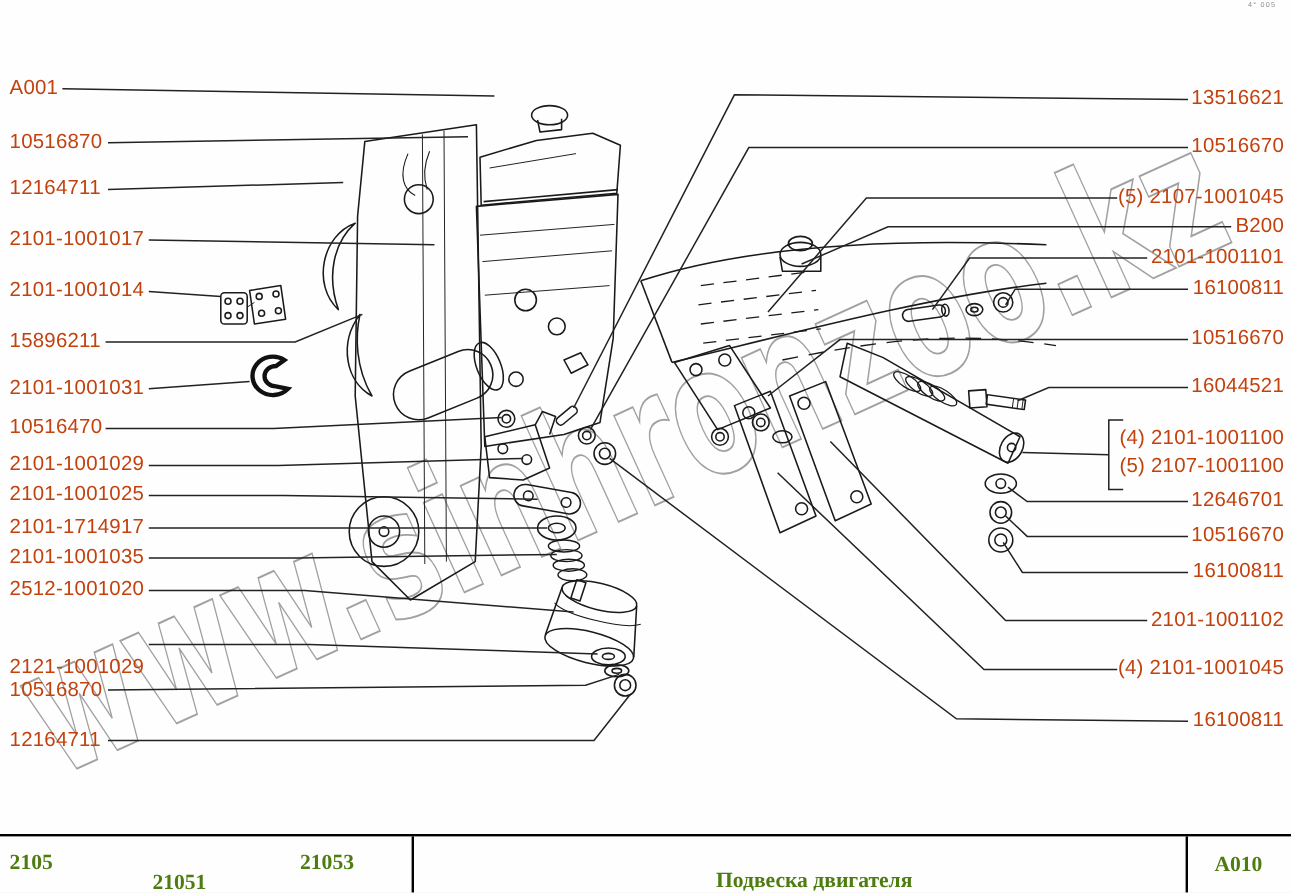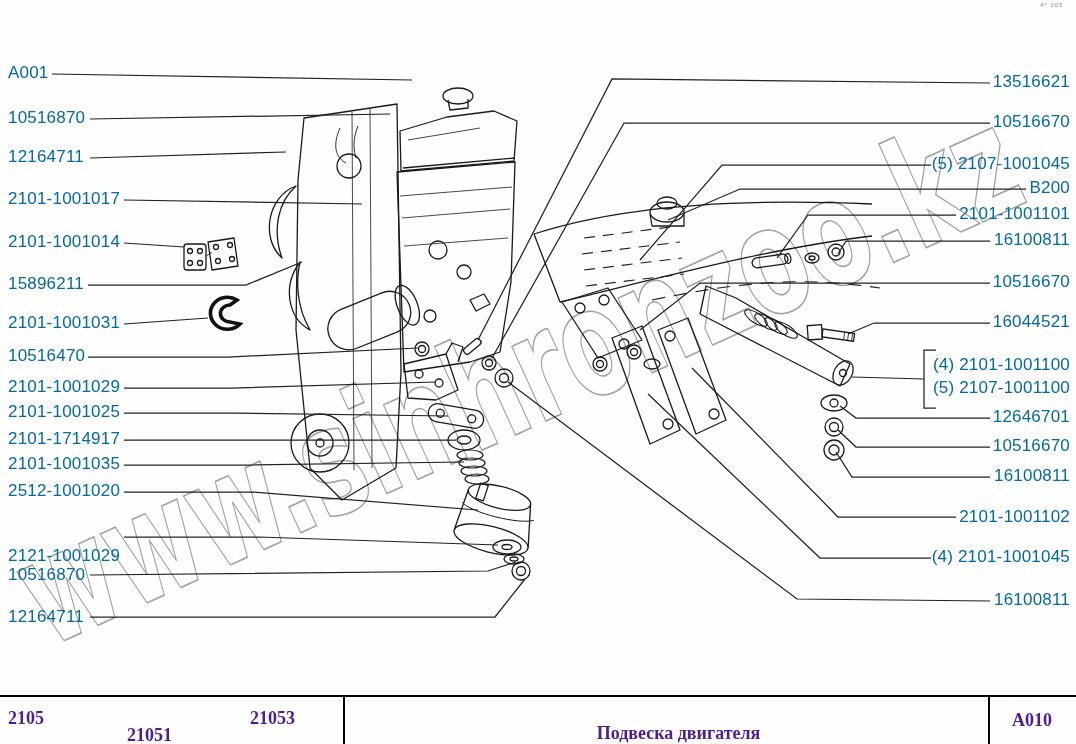--- a/index.html
+++ b/index.html
@@ -2,33 +2,33 @@
 <html><head>
 <meta charset="utf-8">
 <style>
   html,body{margin:0;padding:0;background:#e8e8e8;}
   .page{
     position:relative;width:1076px;height:744px;background:#fefefe;
     font-family:"Liberation Sans",sans-serif;overflow:hidden;
   }
   .drawing{position:absolute;left:0;top:0;}
   .co{
-    position:absolute;font-size:17px;line-height:18px;color:#0369a1;
+    position:absolute;font-size:17px;line-height:18px;color:#c2410c;
     white-space:nowrap;letter-spacing:0.2px;
   }
   .co.l{left:8px;}
   .co.r{right:6px;text-align:left;}
   .corner-mark{
     position:absolute;left:1040px;top:2px;font-size:6px;color:#8f8f8f;
     letter-spacing:1px;line-height:7px;
   }
   .footer{
     position:absolute;left:0;top:695px;width:1076px;height:49px;
     border-top:2px solid #000;display:flex;
-    font-family:"Liberation Serif",serif;font-weight:bold;font-size:18px;color:#4c1d95;
+    font-family:"Liberation Serif",serif;font-weight:bold;font-size:18px;color:#4d7c0f;
     background:#fefefe;box-sizing:border-box;
   }
   .footer .cell{position:relative;box-sizing:border-box;}
   .cell.models{width:345px;border-right:2px solid #000;}
   .cell.models span{position:absolute;top:11px;}
   .cell.models span:nth-child(1){left:8px;}
   .cell.models span:nth-child(2){left:127px;margin-top:17px;}
   .cell.models span:nth-child(3){left:250px;}
   .cell.title{flex:1;border-right:2px solid #000;display:flex;align-items:flex-end;justify-content:center;margin-left:24px;}
   .cell.code{width:86px;display:flex;align-items:center;padding-left:22px;}

